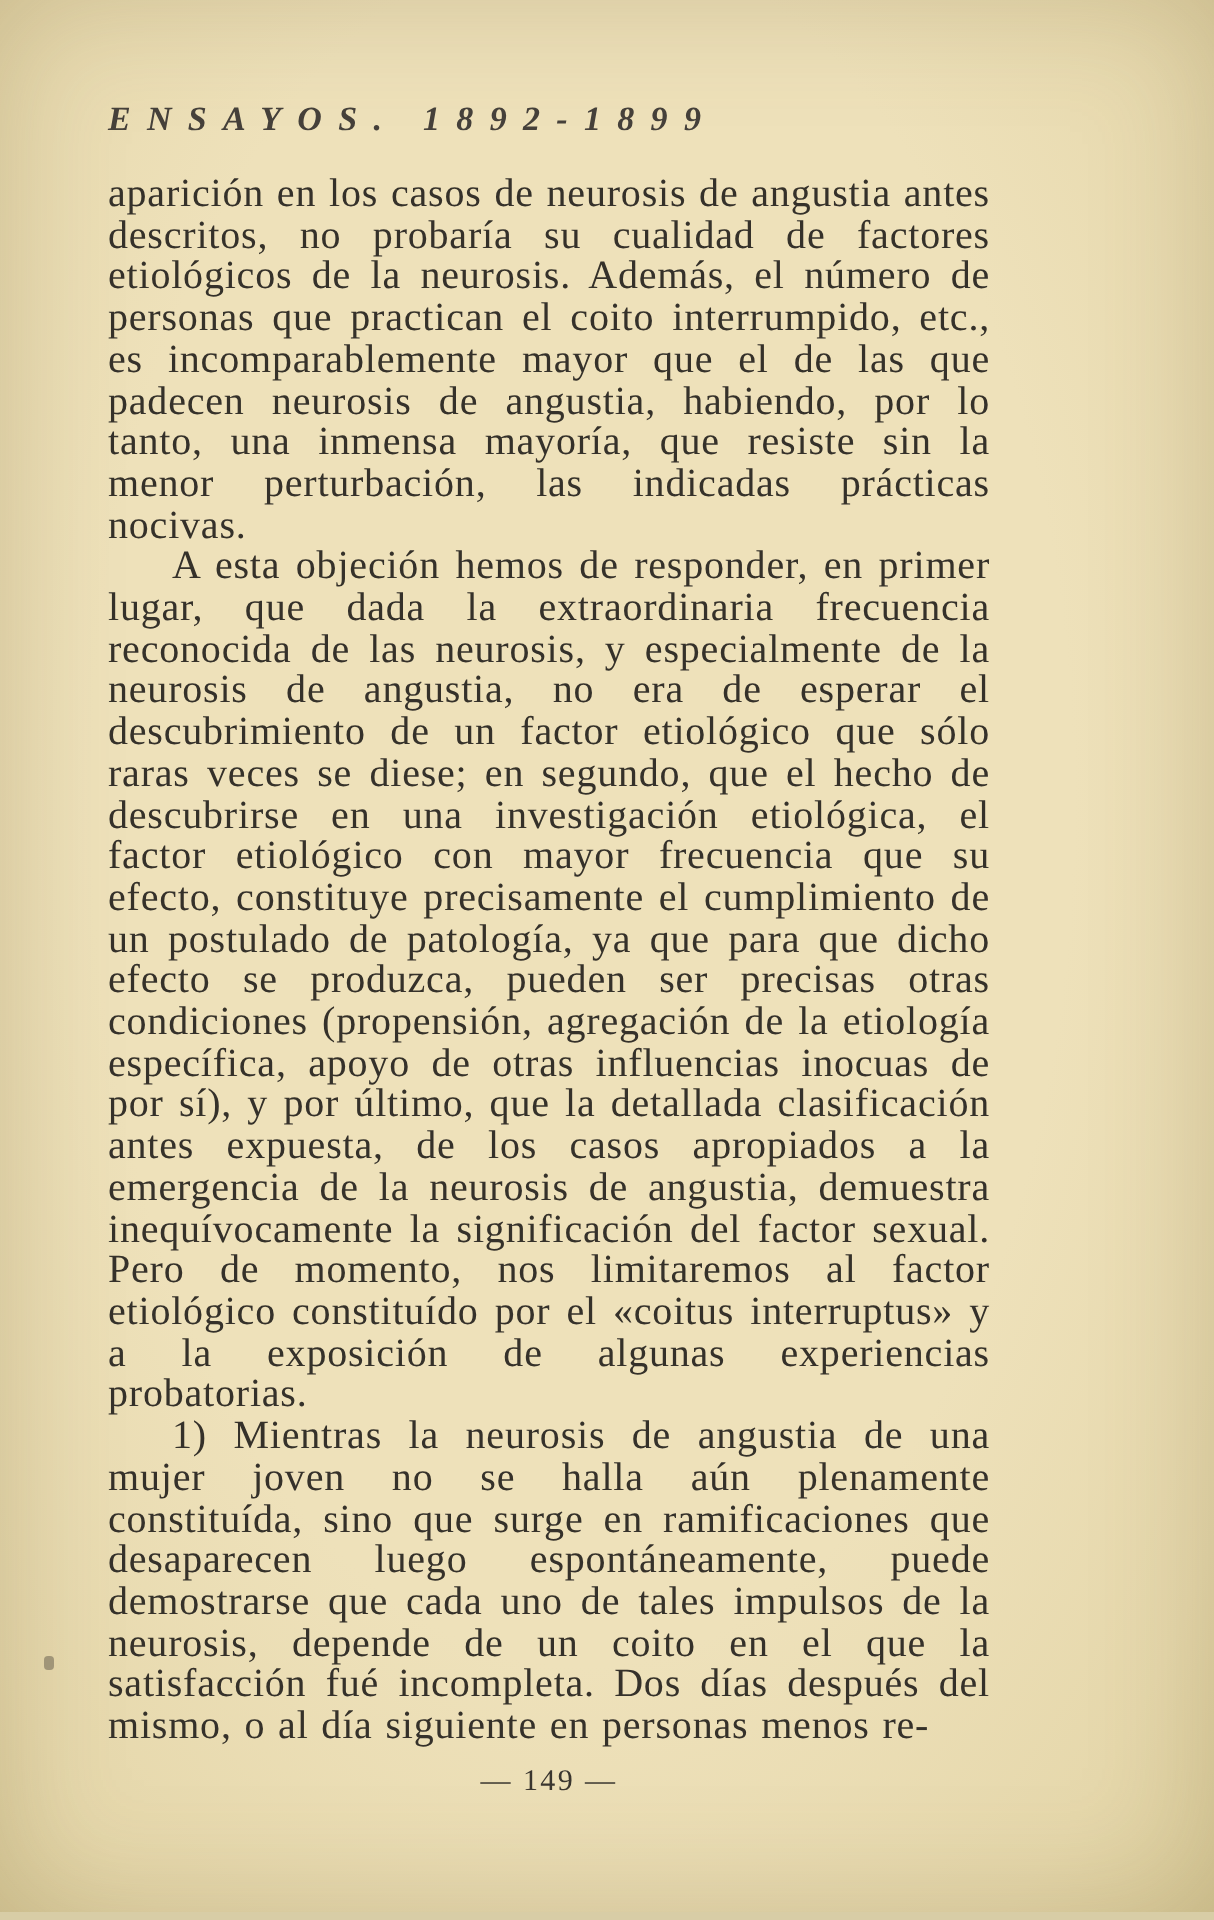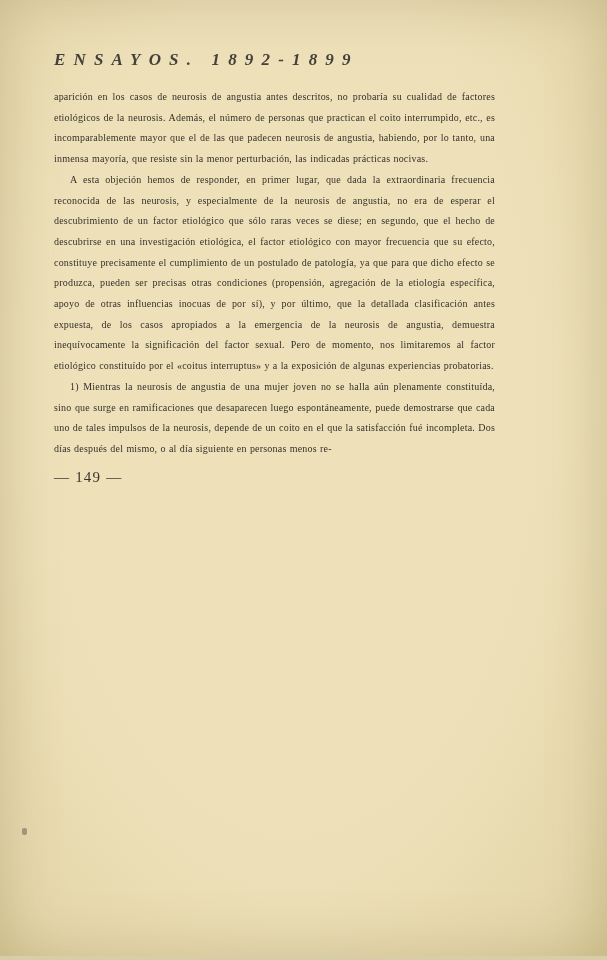--- a/index.html
+++ b/index.html
@@ -25,32 +25,32 @@
     font-style: italic;
     font-weight: bold;
     font-size: 17px;
     letter-spacing: 0.48em;
     color: #45403a;
     margin: 0 0 17px 0;
     white-space: nowrap;
   }
   .body-text p {
     margin: 0;
-    font-size: 10px;
+    font-size: 20px;
     line-height: 20.7px;
     text-align: justify;
     letter-spacing: 0.02em;
     word-spacing: 0.05em;
   }
   .body-text p.indent {
     text-indent: 1.6em;
   }
   .page-number {
     margin-top: 9px;
-    text-align: left;
+    text-align: center;
     font-size: 15px;
     letter-spacing: 0.08em;
     color: #3a362f;
   }
   .speck {
     position: absolute;
     left: 22px;
     top: 828px;
     width: 5px;
     height: 7px;

